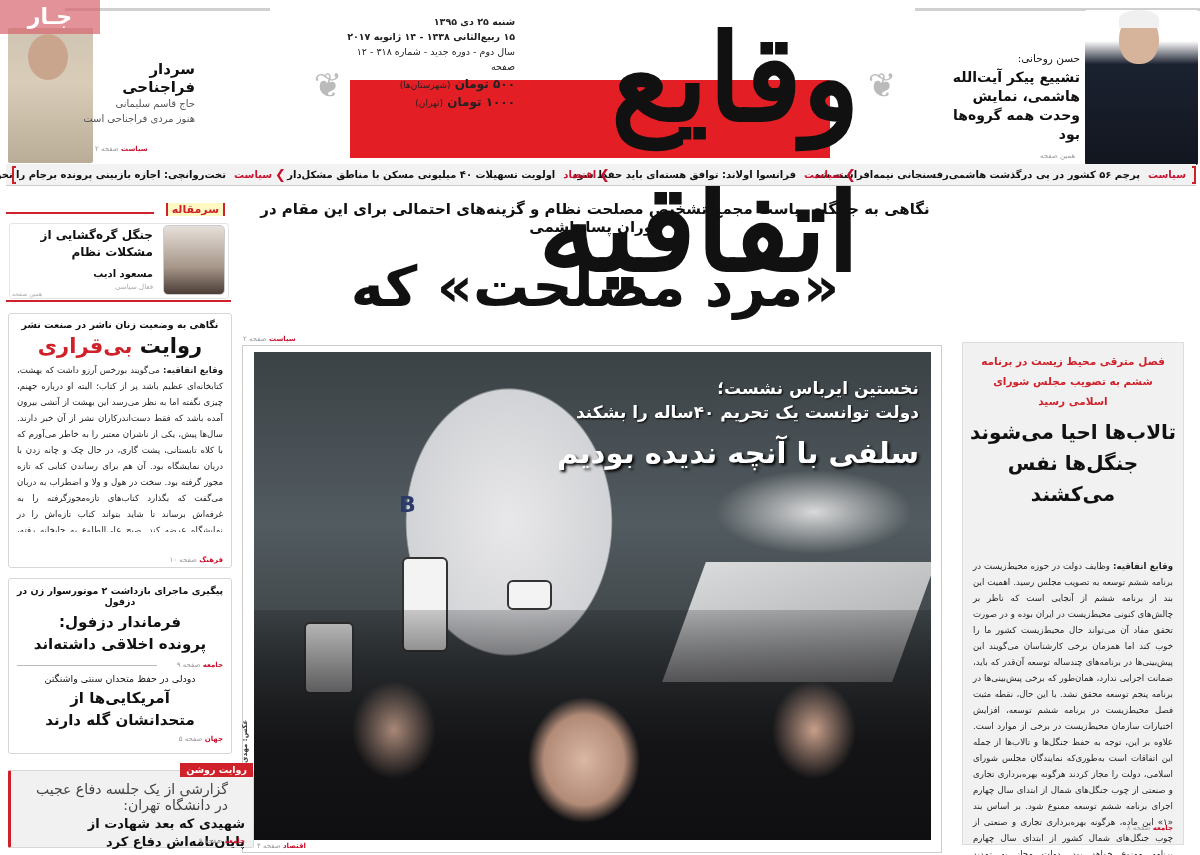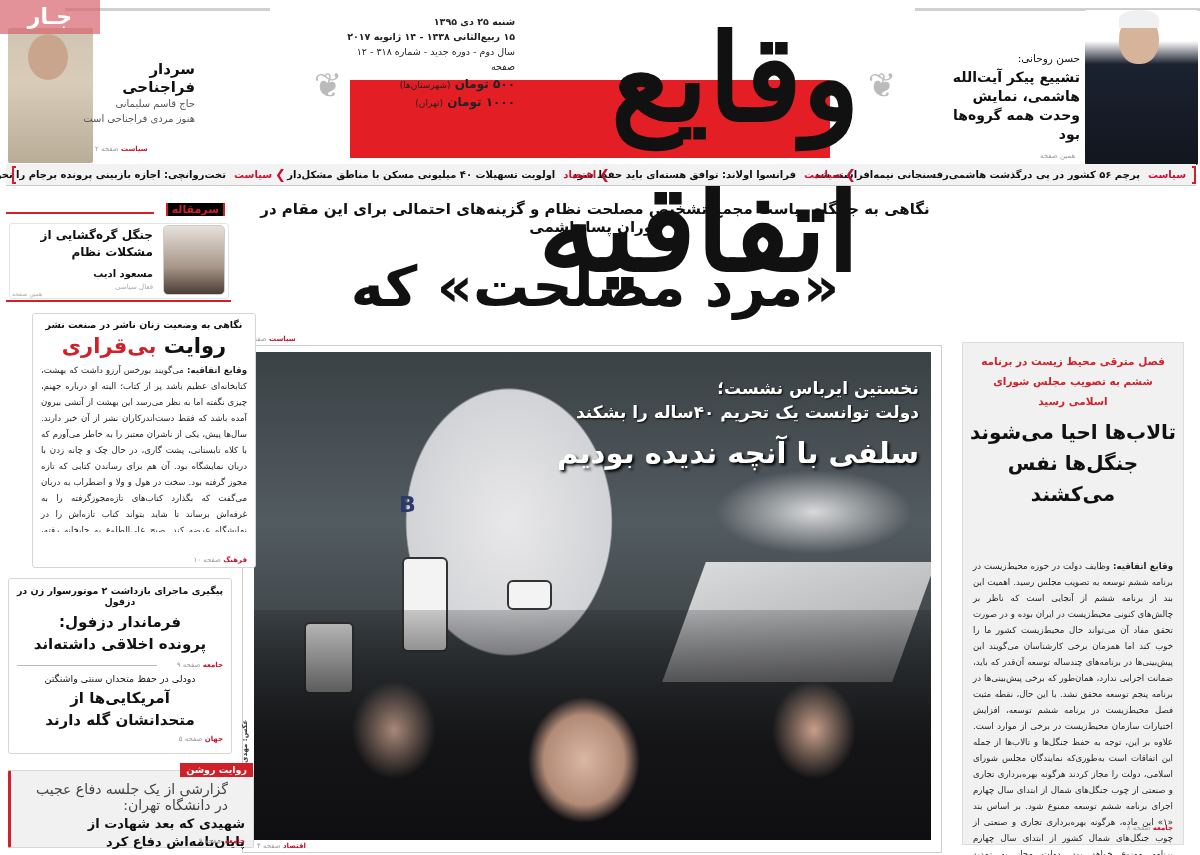--- a/index.html
+++ b/index.html
@@ -37,21 +37,21 @@
   #headline { left: 240px; top: 232px; width: 710px; text-align: center; font-size: 56px; font-weight: bold; line-height: 110px; letter-spacing: -1px; }
 
   
   .box { position: absolute; border: 1px solid #d7d7d7; background: #fff; }
   .greybox { background: #f1f1f1; }
   .box-title { font-weight: bold; text-align: center; }
   .body-text { font-size: 8.6px; line-height: 16px; text-align: justify; color: #222; }
 
   #editorial { left: 6px; top: 203px; width: 225px; height: 97px; border: none; }
   #editorial .redline { position: absolute; left: 0; height: 2px; background: #d0202a; }
-  #editorial-label { position: absolute; right: 6px; top: 0; background: #000000; color: #d0202a; font-weight: bold; font-size: 11px; padding: 0 4px; border-right: 2px solid #d0202a; border-left: 2px solid #d0202a; letter-spacing: 2px; }
+  #editorial-label { position: absolute; right: 6px; top: 0; background: #fef9c3; color: #d0202a; font-weight: bold; font-size: 11px; padding: 0 4px; border-right: 2px solid #d0202a; border-left: 2px solid #d0202a; letter-spacing: 2px; }
 
   
   #photo { left: 254px; top: 352px; width: 677px; height: 488px; overflow: hidden;
     background:
       radial-gradient(ellipse 170px 220px at 255px 170px, #e8e8ea 0, #d2d3d6 60%, rgba(0,0,0,0) 61%),
       radial-gradient(ellipse 140px 60px at 560px 160px, #d9d9d9 0, rgba(0,0,0,0) 70%),
       linear-gradient(180deg, #3b4246 0%, #525b60 35%, #3d4447 60%, #1d1f21 100%);
   }
   #photo .crowd { position: absolute; left: 0; bottom: 0; width: 677px; height: 230px;
     background: radial-gradient(ellipse 80px 90px at 330px 150px, #d9b7a3 0, #b28b77 50%, rgba(0,0,0,0) 70%),
@@ -172,21 +172,21 @@
   <div id="editorial-label">سرمقاله</div>
   <div style="position:absolute; left:3px; top:20px; width:220px; height:76px; border:1px solid #e4e4e4; border-radius:3px;"></div>
   <div style="position:absolute; right:6px; top:22px; width:62px; height:70px; border-radius:5px; background: linear-gradient(180deg,#e6e0da 0%,#a8978a 60%,#4a3d36 100%); border:1px solid #ccc;"></div>
   <div style="position:absolute; right:78px; top:24px; width:120px; text-align:right; font-size:12px; font-weight:bold; line-height:17px;">جنگل گره‌گشایی از مشکلات نظام</div>
   <div style="position:absolute; right:78px; top:65px; font-size:10px; font-weight:bold;">مسعود ادیب</div>
   <div style="position:absolute; right:78px; top:80px; font-size:7px; color:#aaa;">فعال سیاسی</div>
   <div style="position:absolute; left:6px; top:87px; font-size:6px; color:#aaa;">همین صفحه</div>
   <div class="redline" style="top:97px; width:225px;"></div>
 </div>
 
-<div class="box" style="left:8px; top:313px; width:224px; height:255px; border-radius:3px;margin-left:24px;">
+<div class="box" style="left:8px; top:313px; width:224px; height:255px; border-radius:3px;">
   <div class="box-title" style="font-size:9.5px; margin-top:5px;">نگاهی به وضعیت زنان ناشر در صنعت نشر</div>
   <div class="box-title" style="font-size:21px; margin-top:4px;">
     <span>روایت</span>
     <span class="red">بی‌قراری</span>
   </div>
   <div class="body-text" style="padding:4px 8px 0 8px; height:174px; overflow:hidden;">
     <b>وقایع اتفاقیه:</b>
     <span>می‌گویند بورخس آرزو داشت که بهشت، کتابخانه‌ای عظیم باشد پر از کتاب؛ البته او درباره جهنم، چیزی نگفته اما به نظر می‌رسد این بهشت از آتشی بیرون آمده باشد که فقط دست‌اندرکاران نشر از آن خبر دارند. سال‌ها پیش، یکی از ناشران معتبر را به خاطر می‌آورم که با کلاه تابستانی، پشت گاری، در حال چک و چانه زدن با دربان نمایشگاه بود. آن هم برای رساندن کتابی که تازه مجوز گرفته بود. سخت در هول و ولا و اضطراب به دربان می‌گفت که بگذارد کتاب‌های تازه‌مجوزگرفته را به غرفه‌اش برساند تا شاید بتواند کتاب تازه‌اش را در نمایشگاه عرضه کند. صبح علی‌الطلوع به چاپخانه رفته، کتاب‌ها را بار زده و برای اینکه زودتر به غرفه برسد به باربرها هم اعتماد نکرده بود.</span>
   </div>
   <div style="position:absolute; right:8px; bottom:3px; font-size:7px;">

